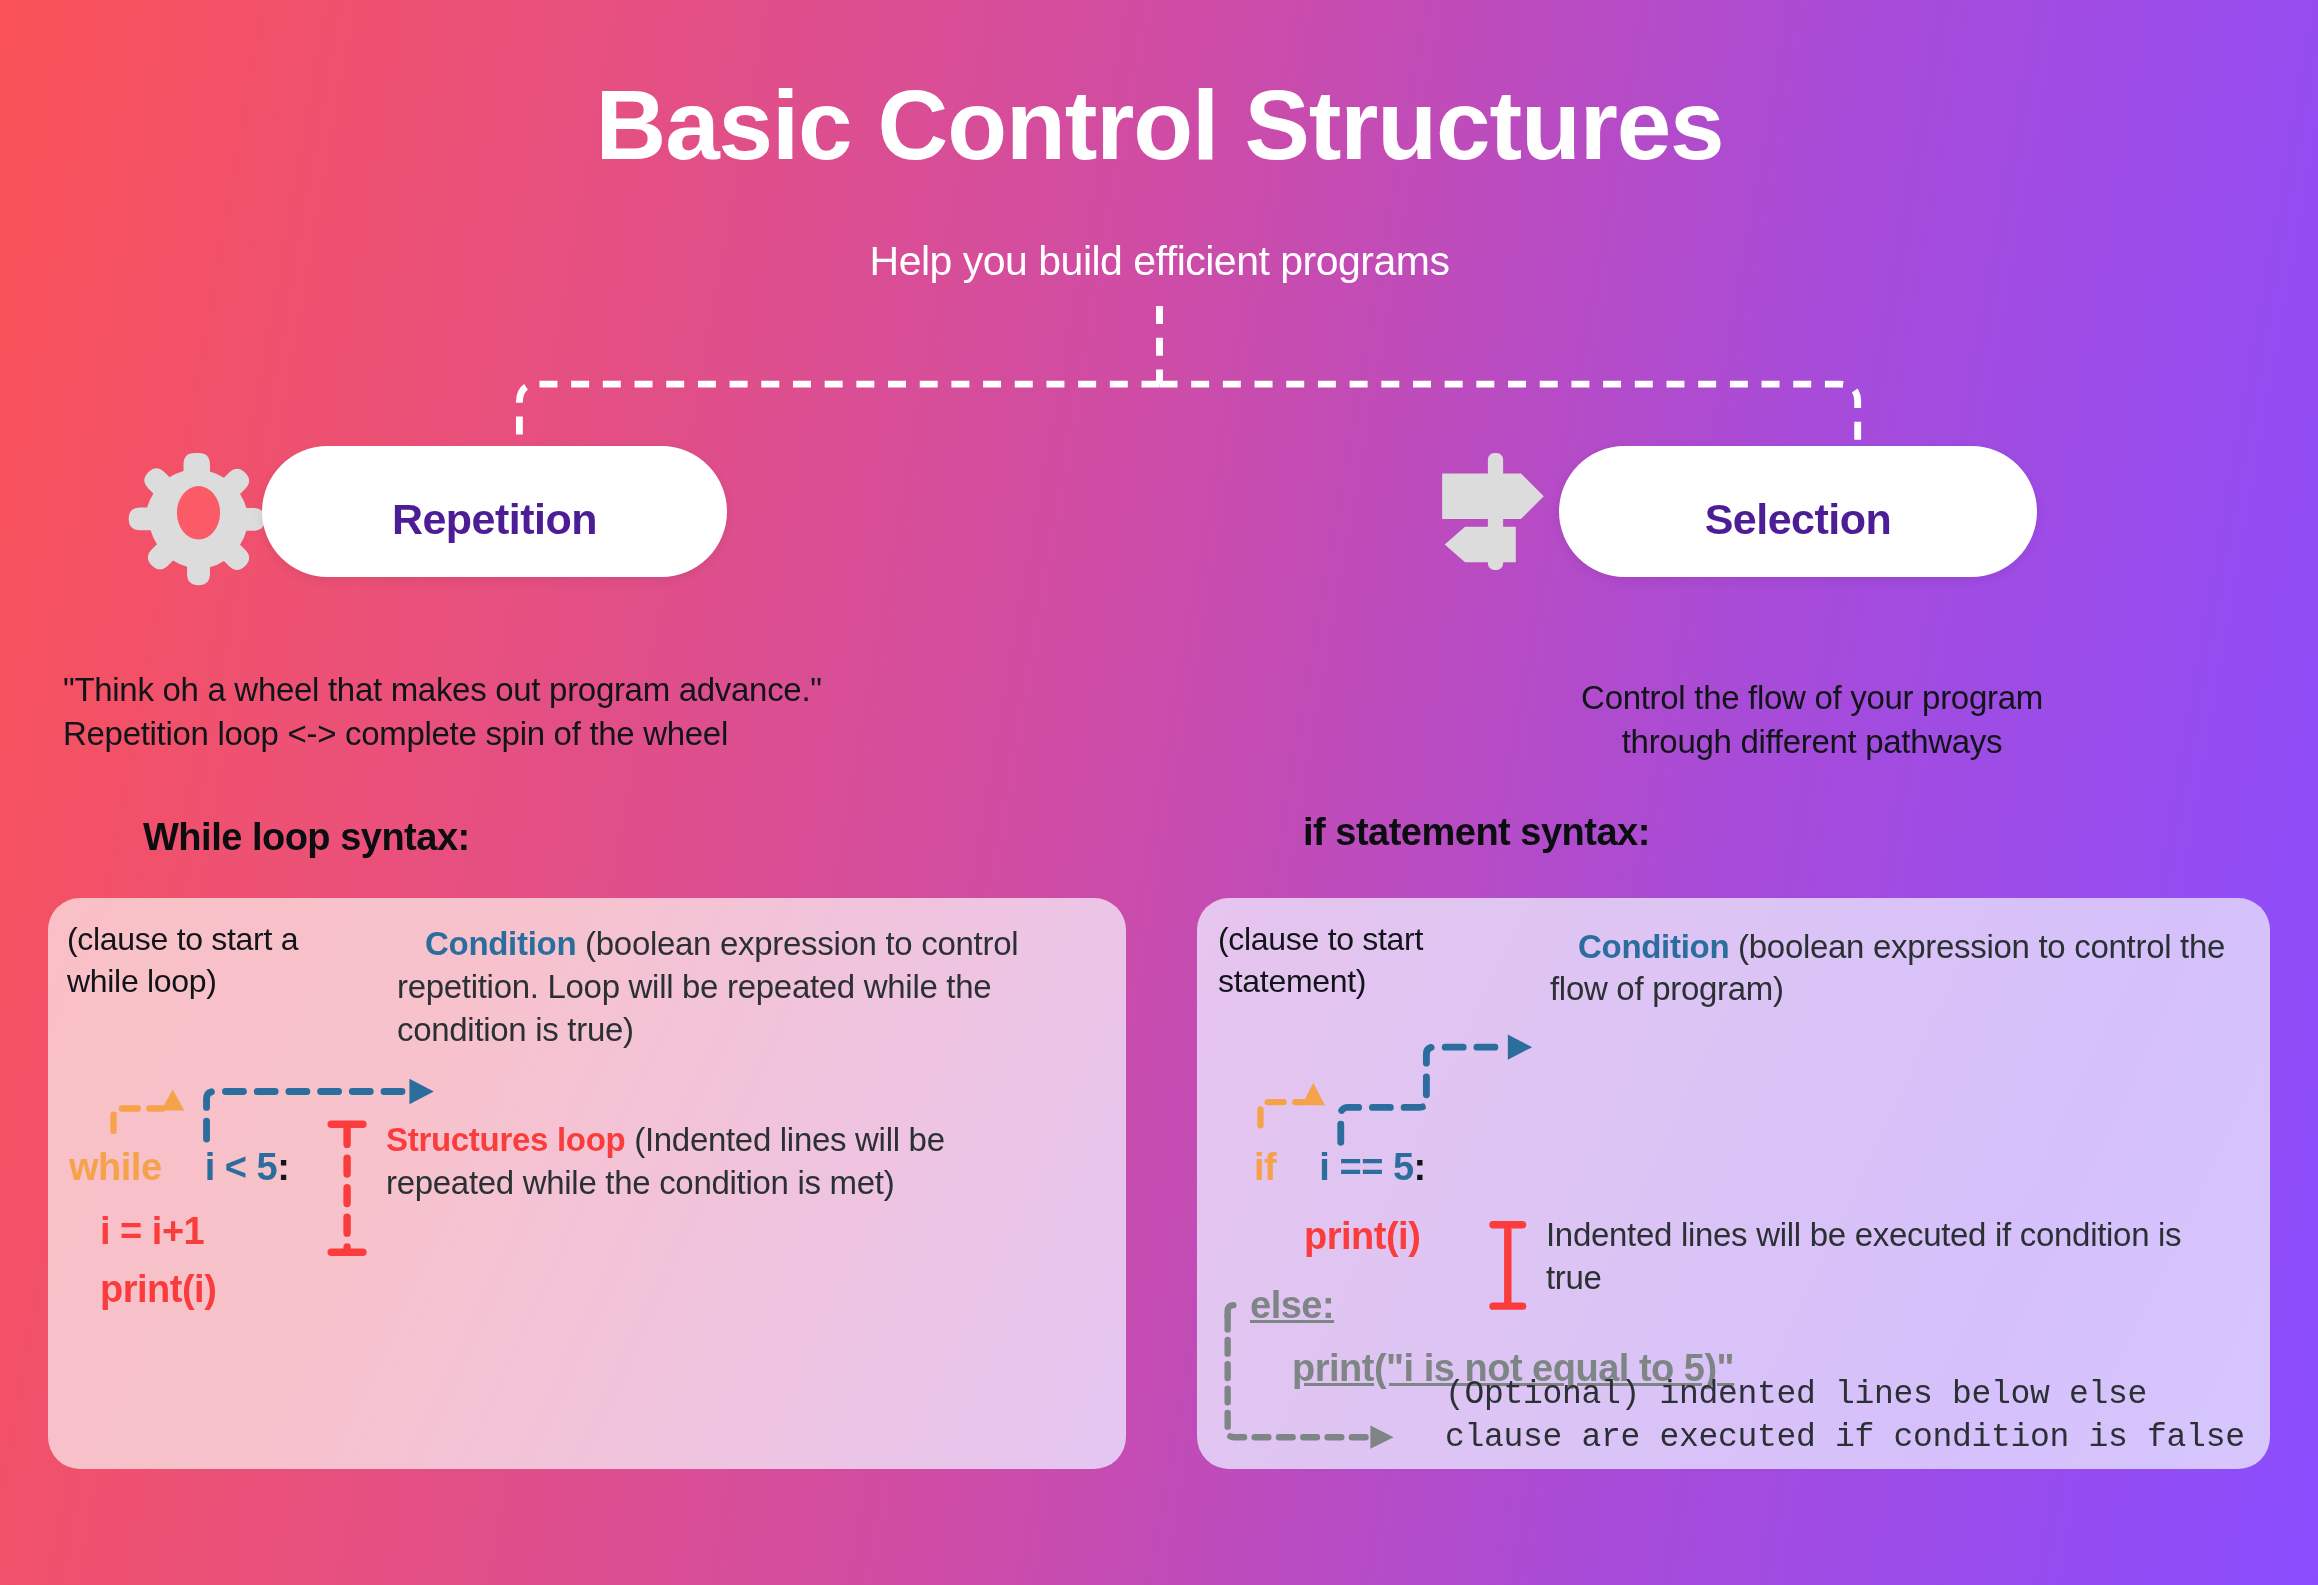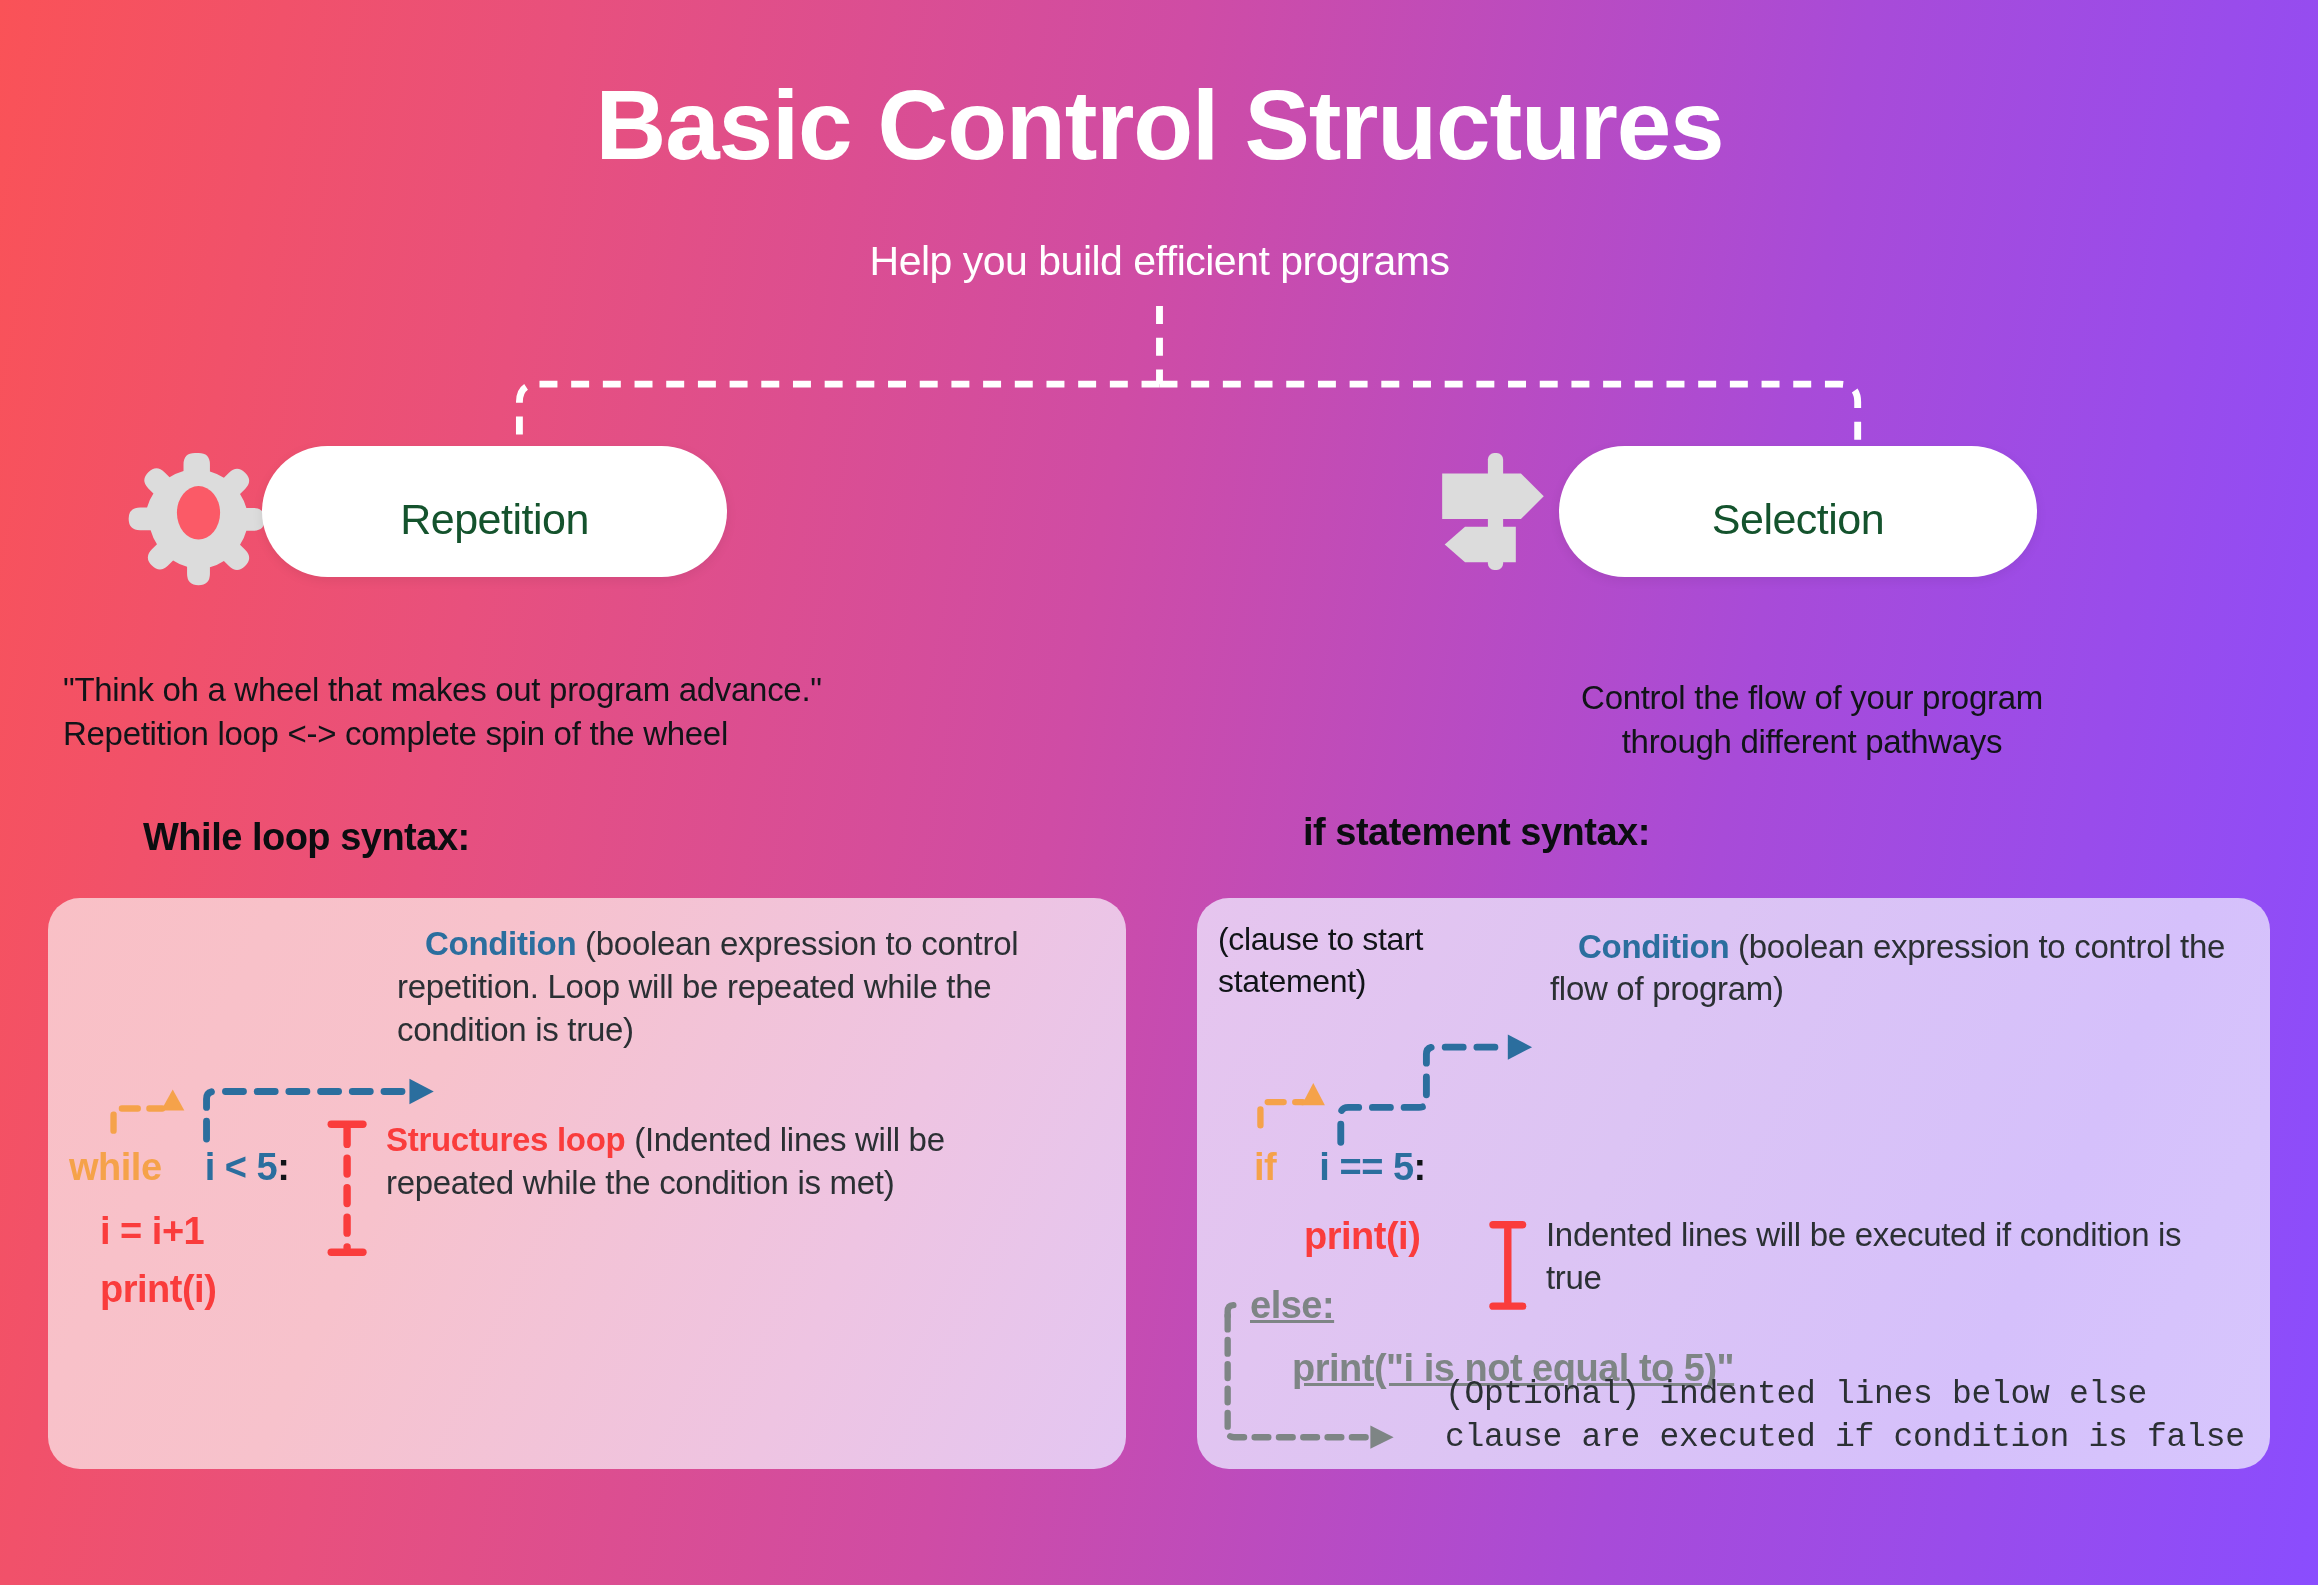--- a/index.html
+++ b/index.html
@@ -31,21 +31,21 @@
   #branch-left  { left:135px;  top:446px; }
   #branch-right { left:1432px; top:446px; }
   .head-icon { width:127px; height:127px; flex:0 0 127px; }
   .pill {
     background:#ffffff; border-radius:74px;
     height:131px; display:flex; align-items:center; justify-content:center;
     box-shadow:0 3.2px 11.6px rgba(0,0,0,.07);
   }
   #pill-left  { width:465px; }
   #pill-right { width:478px; }
-  .pill-label { font-size:43px; font-weight:normal; color:#14532d; letter-spacing:-0.5px;margin-top:16px; }
+  .pill-label { font-size:43px; font-weight:bold; color:#4c1d95; letter-spacing:-0.5px;margin-top:16px; }
 
   
   .desc { position:absolute; color:#111418; font-size:33px; line-height:1.33; letter-spacing:-0.3px; }
   #desc-left  { left:63px;  top:668px; text-align:left; }
   #desc-right { left:1437px; top:676px; width:750px; text-align:center; }
 
   .syntax-title { position:absolute; font-size:38px; font-weight:bold; color:#0b0d10; letter-spacing:-0.5px; }
   #syn-left  { left:143px;  top:816px; }
   #syn-right { left:1303px; top:811px; }
 
@@ -128,20 +128,24 @@
 <div class="desc" id="desc-right">
   <div>Control the flow of your program</div>
   <div>through different pathways</div>
 </div>
 
 <div class="syntax-title" id="syn-left">While loop syntax:</div>
 <div class="syntax-title" id="syn-right">if statement syntax:</div>
 
 <div class="card" id="card-left">
 
+  <div class="note-plain" style="left:19px; top:20px; width:370px;">
+    <div>(clause to start a</div>
+    <div>while loop)</div>
+  </div>
 
   <svg style="position:absolute; left:0; top:0;" width="1078" height="571" viewBox="0 0 2040 1080">
 
     <g stroke="#f5a24a" stroke-width="12" fill="none" stroke-linecap="round">
       <path d="M124 440 L124 412 Q124 398 138 398 L216 398" stroke-dasharray="30 22"></path>
     </g>
     <path d="M236 362 L258 402 L214 402 Z" fill="#f5a24a"></path>
 
     <g stroke="#2b6e9e" stroke-width="13" fill="none" stroke-linecap="round">
       <path d="M300 456 L300 380 Q300 366 314 366 L682 366" stroke-dasharray="34 26"></path>

